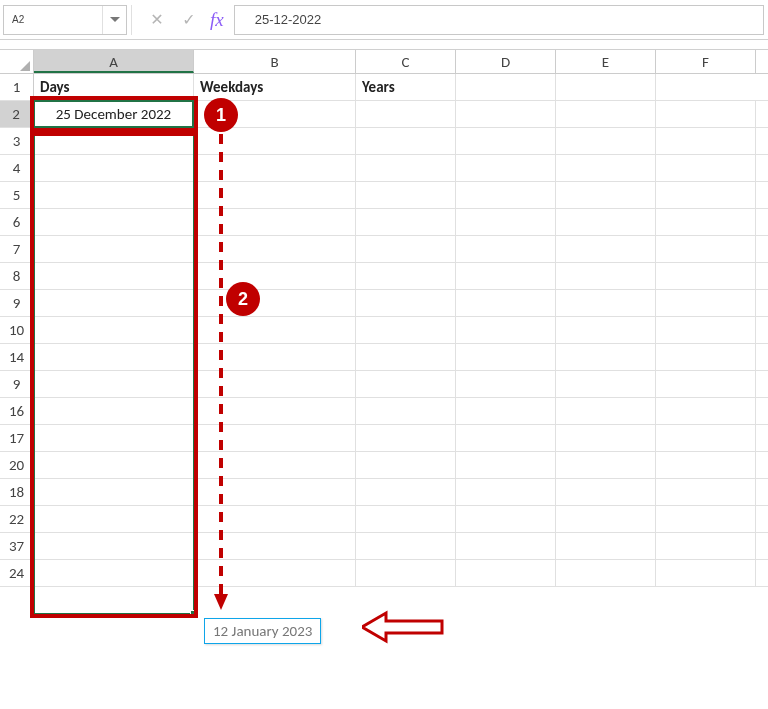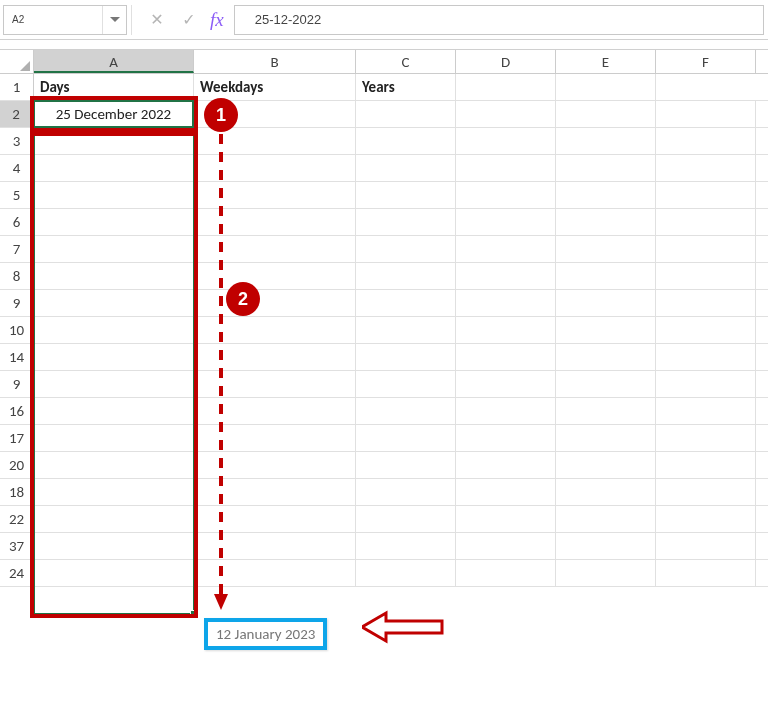--- a/index.html
+++ b/index.html
@@ -209,21 +209,21 @@
     font-weight: 700;
     font-size: 18px;
     display: flex;
     align-items: center;
     justify-content: center;
     font-family: Arial, sans-serif;
   }
   .tooltip-box {
     position: absolute;
     background: #fff;
-    border: 4px solid #0ea5e9;
+    border: 1px solid #0ea5e9;
     color: #777;
     font-size: 15px;
     padding: 3px 8px;
     box-shadow: 1px 1px 2px rgba(0,0,0,0.15);
   }
 
 </style>
 </head>
 <body>
 

